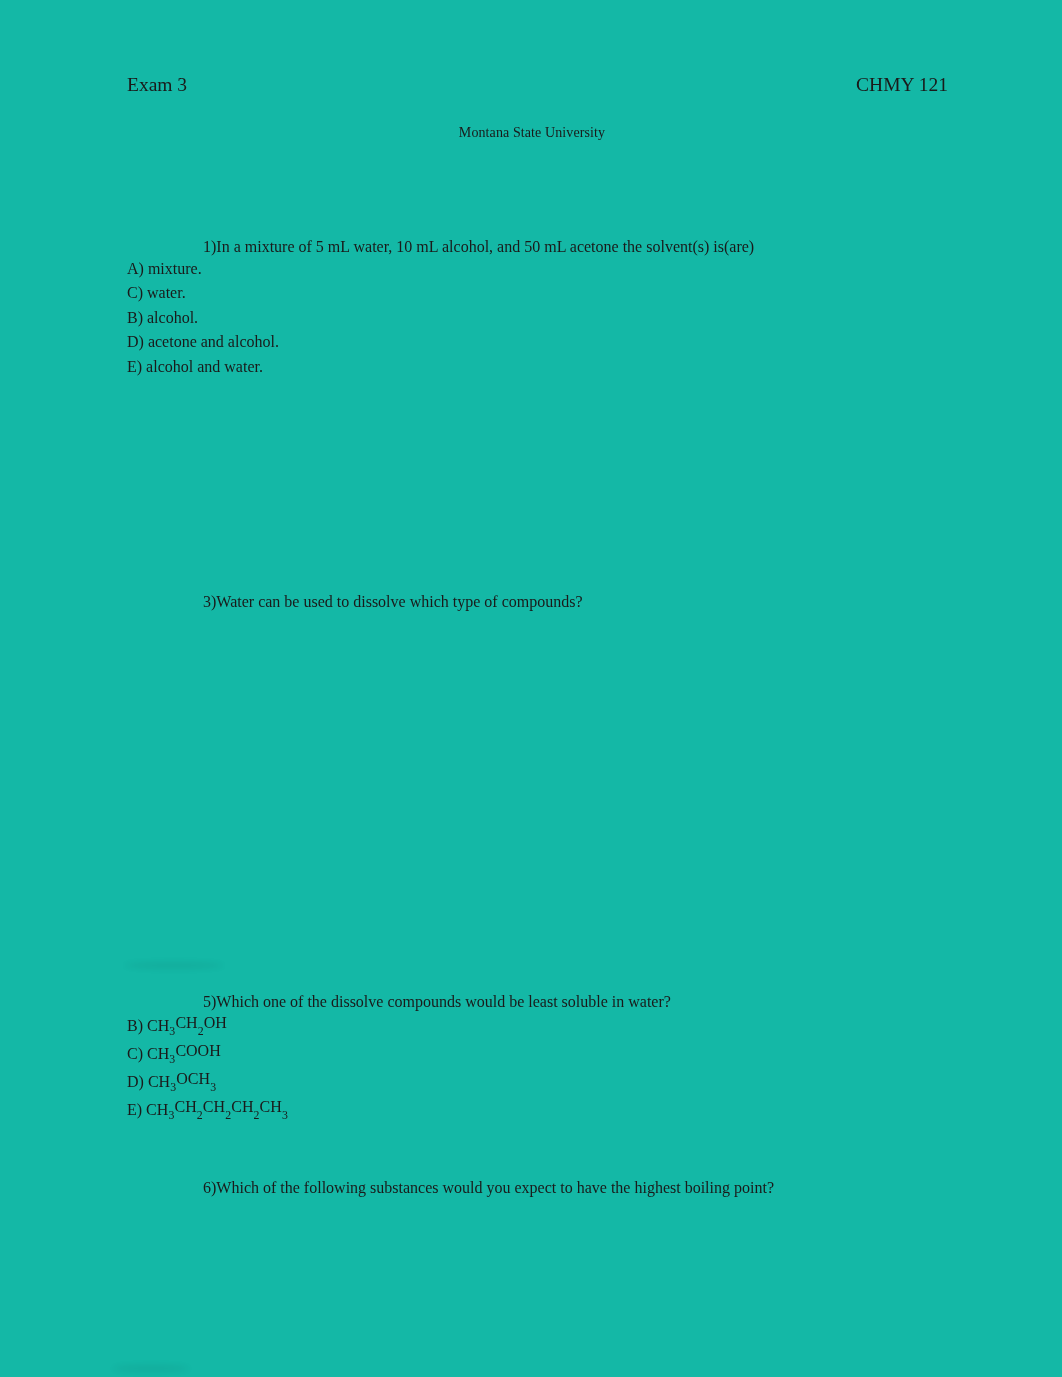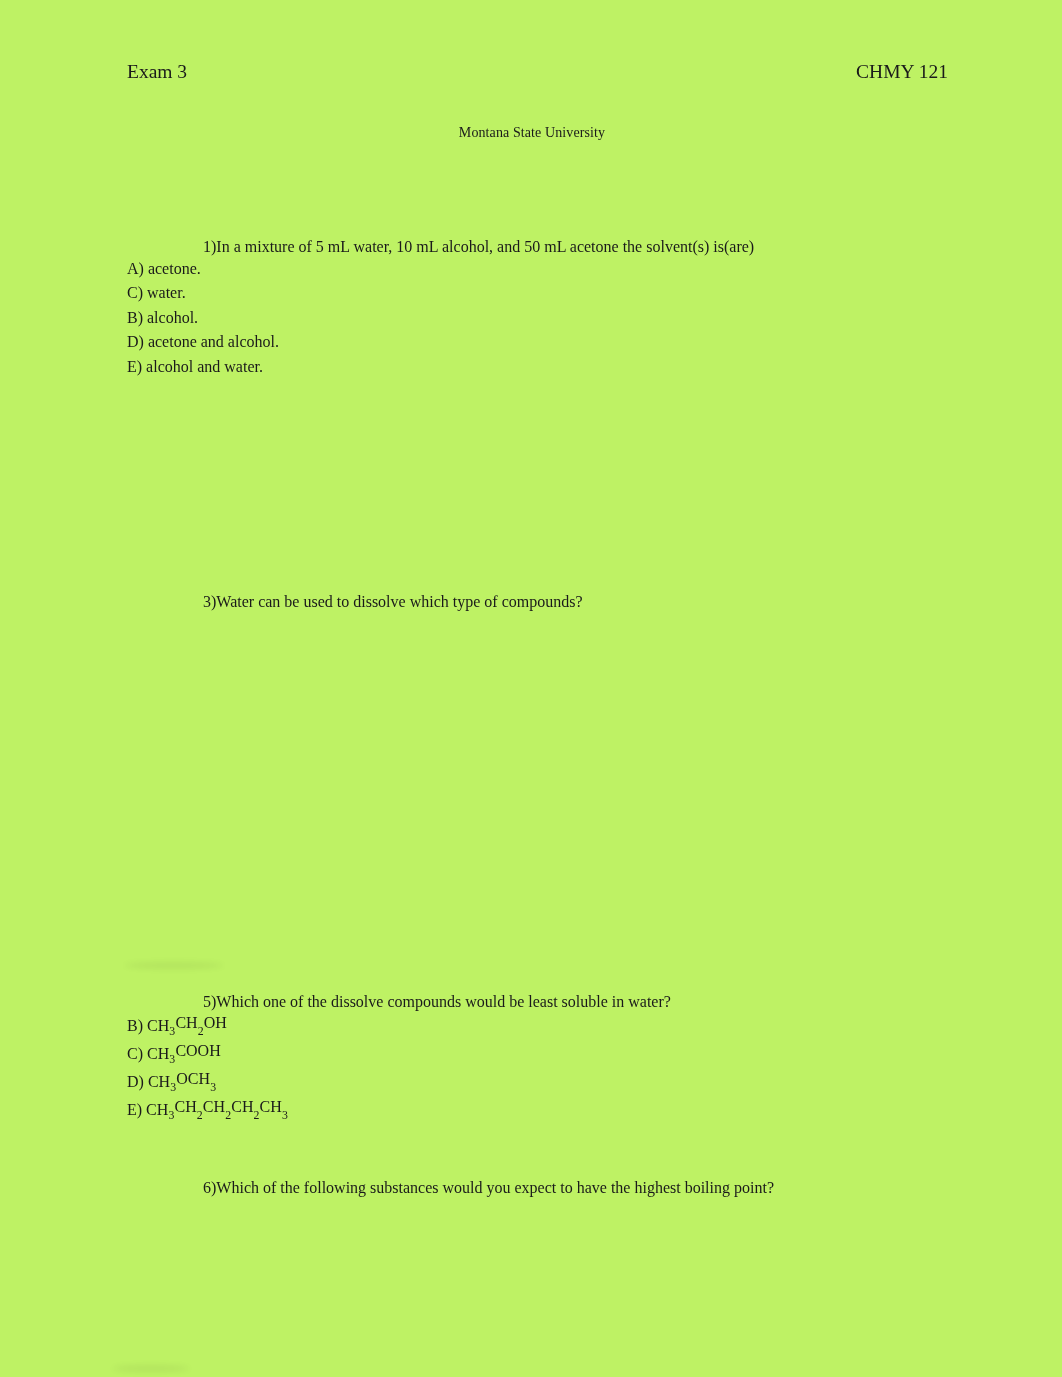--- a/index.html
+++ b/index.html
@@ -9,38 +9,38 @@
     background: #ffffff;
   }
   body {
     font-family: "Liberation Serif", "DejaVu Serif", serif;
     color: #1a1a1a;
   }
   #page {
     position: relative;
     width: 1062px;
     height: 1377px;
-    background: #bef264;
+    background: #14b8a6;
     overflow: hidden;
   }
 
   
   .hdr-row {
     position: absolute;
     left: 127px;
     right: 114px;
     top: 60px;
     display: flex;
     justify-content: space-between;
     align-items: baseline;
     font-size: 19.5px;
     line-height: 1.25;
   }
   .hdr-left  { text-align: left; white-space: nowrap; }
-  .hdr-right { text-align: center; white-space: nowrap; }
+  .hdr-right { text-align: center; white-space: nowrap; margin-top: 13px; }
 
   .hdr-center {
     position: absolute;
     left: 0;
     top: 124px;
     width: 1062px;
     text-align: center;
     font-size: 14px;
     line-height: 1.25;
     letter-spacing: 0.1px;
@@ -133,21 +133,21 @@
 
   <div class="hdr-center">
     <span>Montana State University</span>
   </div>
 
   <div class="question" id="q1" style="top:237px;">
     <span class="q-line">
       <span class="q-num">1)</span><span class="q-text">In a mixture of 5 mL water, 10 mL alcohol, and 50 mL acetone the solvent(s) is(are)</span>
     </span>
     <ul class="options opt-plain">
-      <li><span class="opt-letter">A)</span> <span>acetone.</span></li>
+      <li><span class="opt-letter">A)</span> <span>mixture.</span></li>
       <li><span class="opt-letter">C)</span> <span>water.</span></li>
       <li><span class="opt-letter">B)</span> <span>alcohol.</span></li>
       <li><span class="opt-letter">D)</span> <span>acetone and alcohol.</span></li>
       <li><span class="opt-letter">E)</span> <span>alcohol and water.</span></li>
     </ul>
   </div>
 
 
   <div class="question" id="q3" style="top:592px;">
     <span class="q-line">

